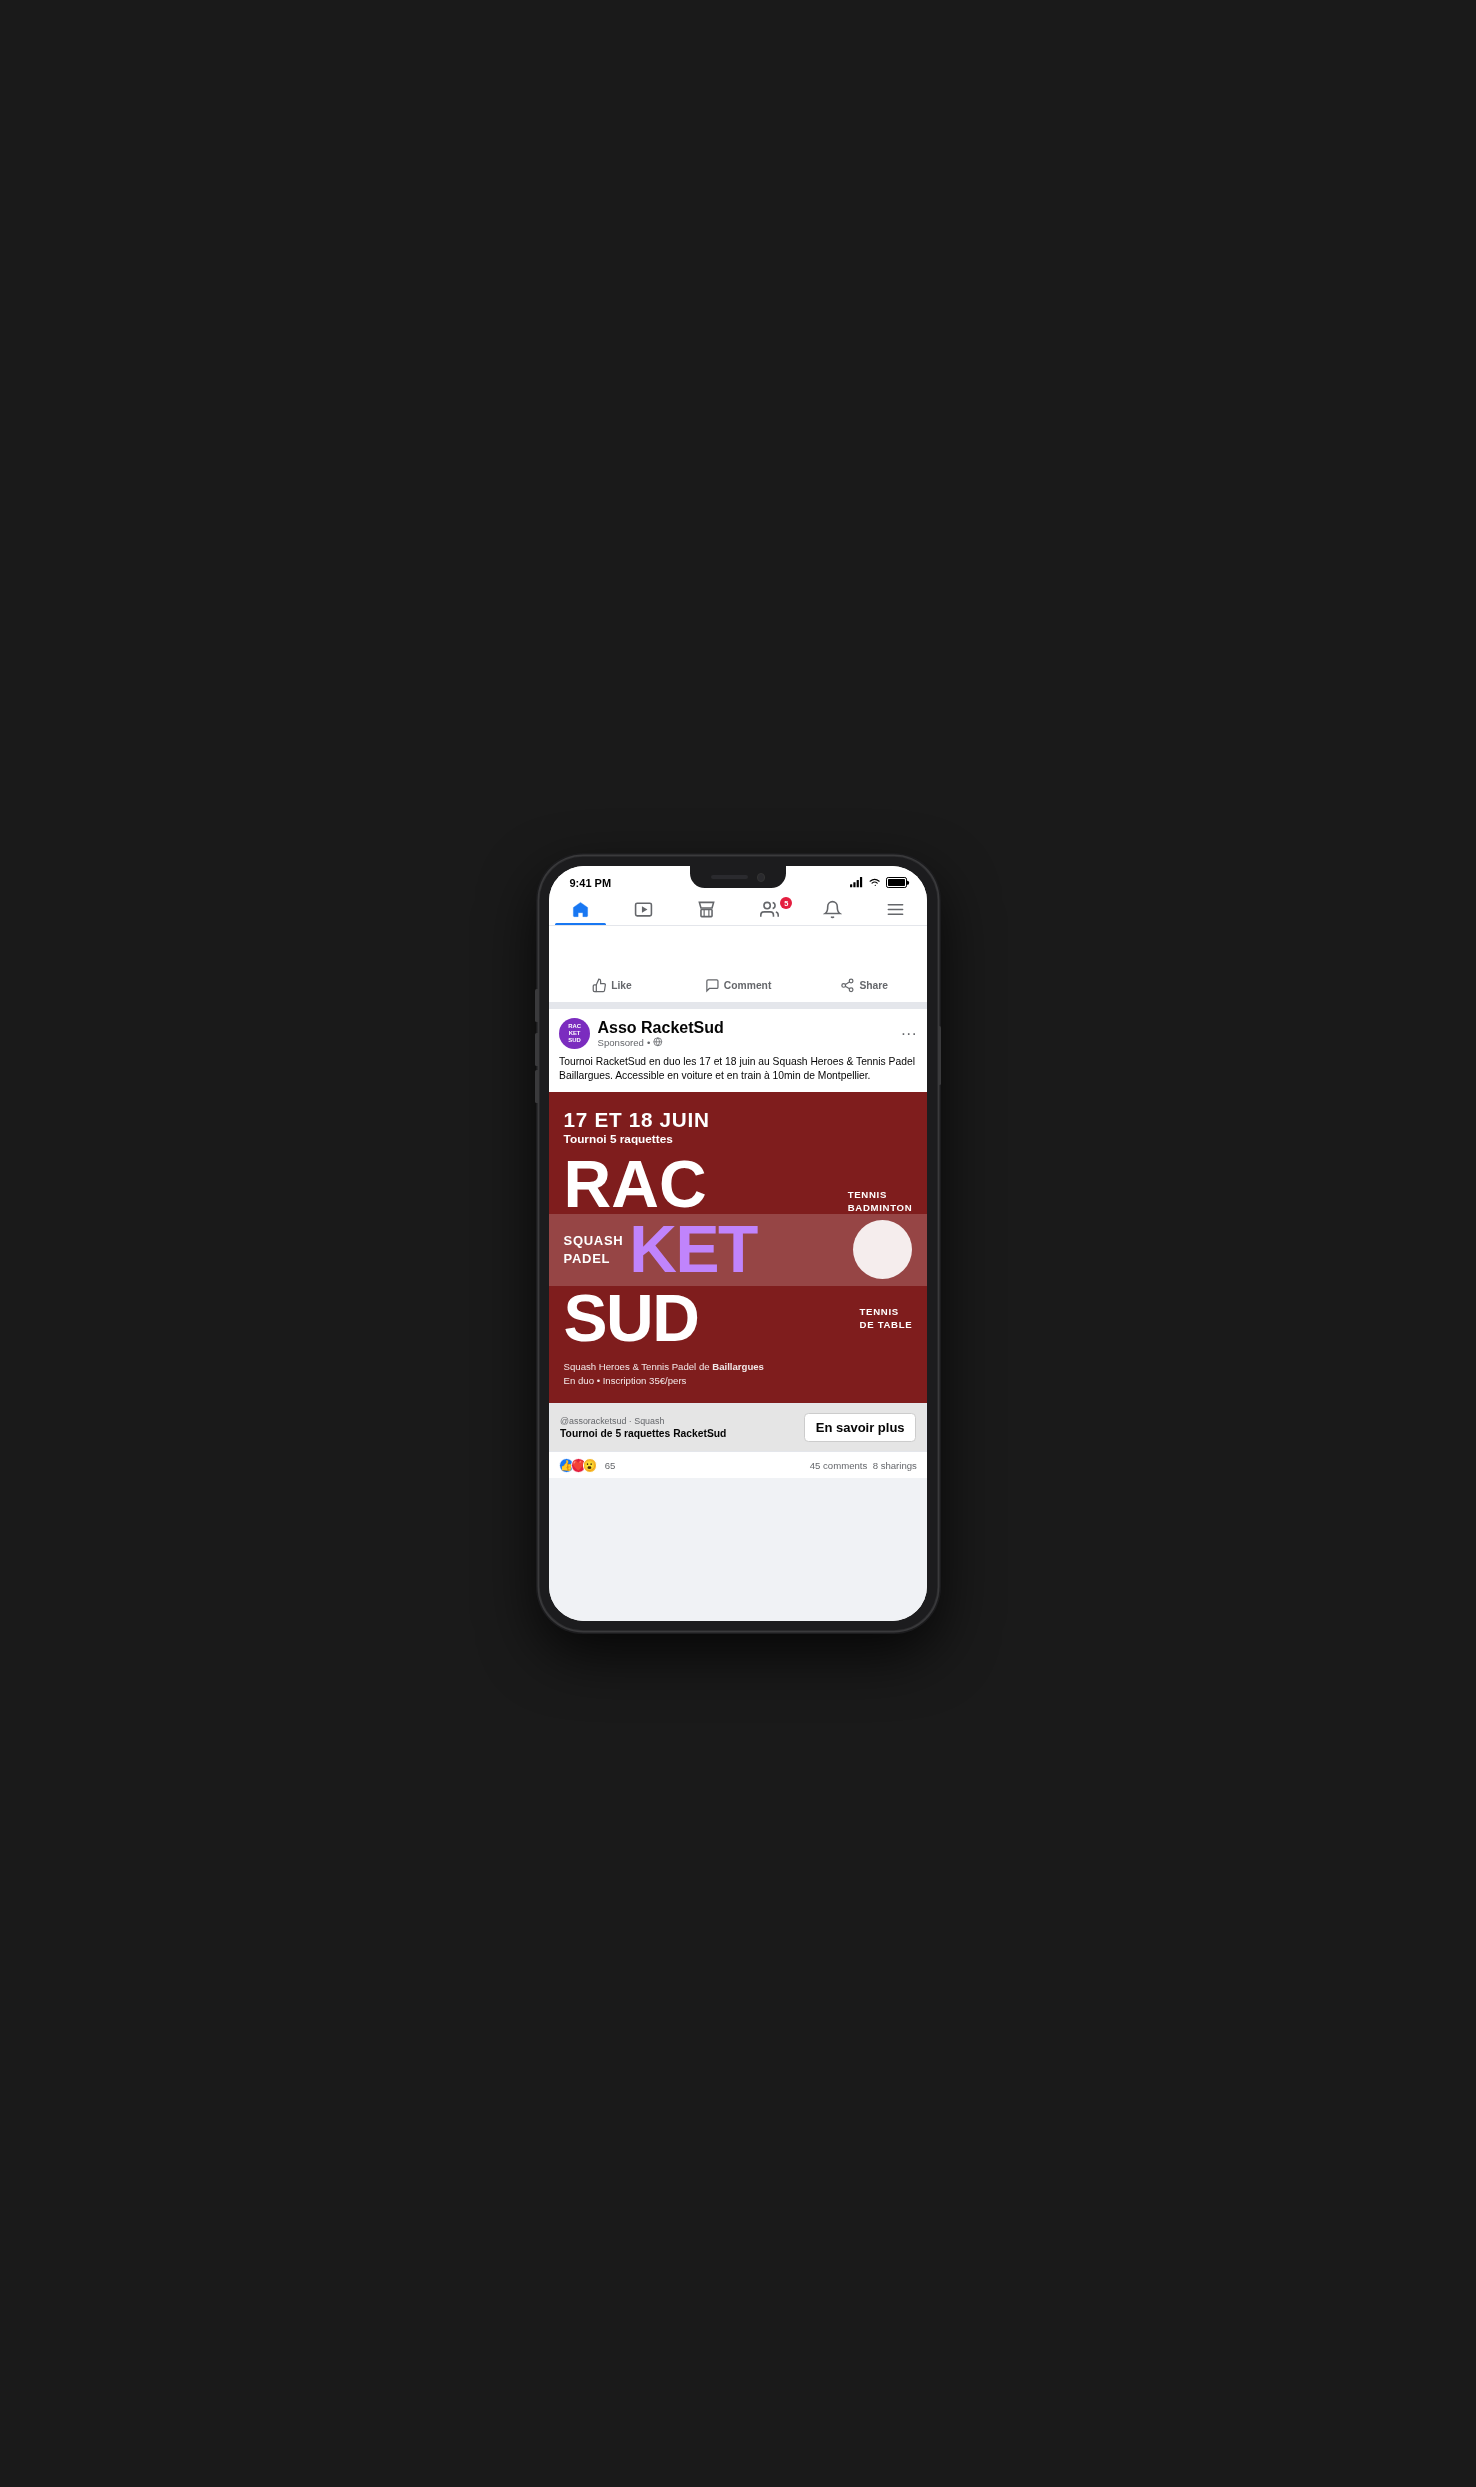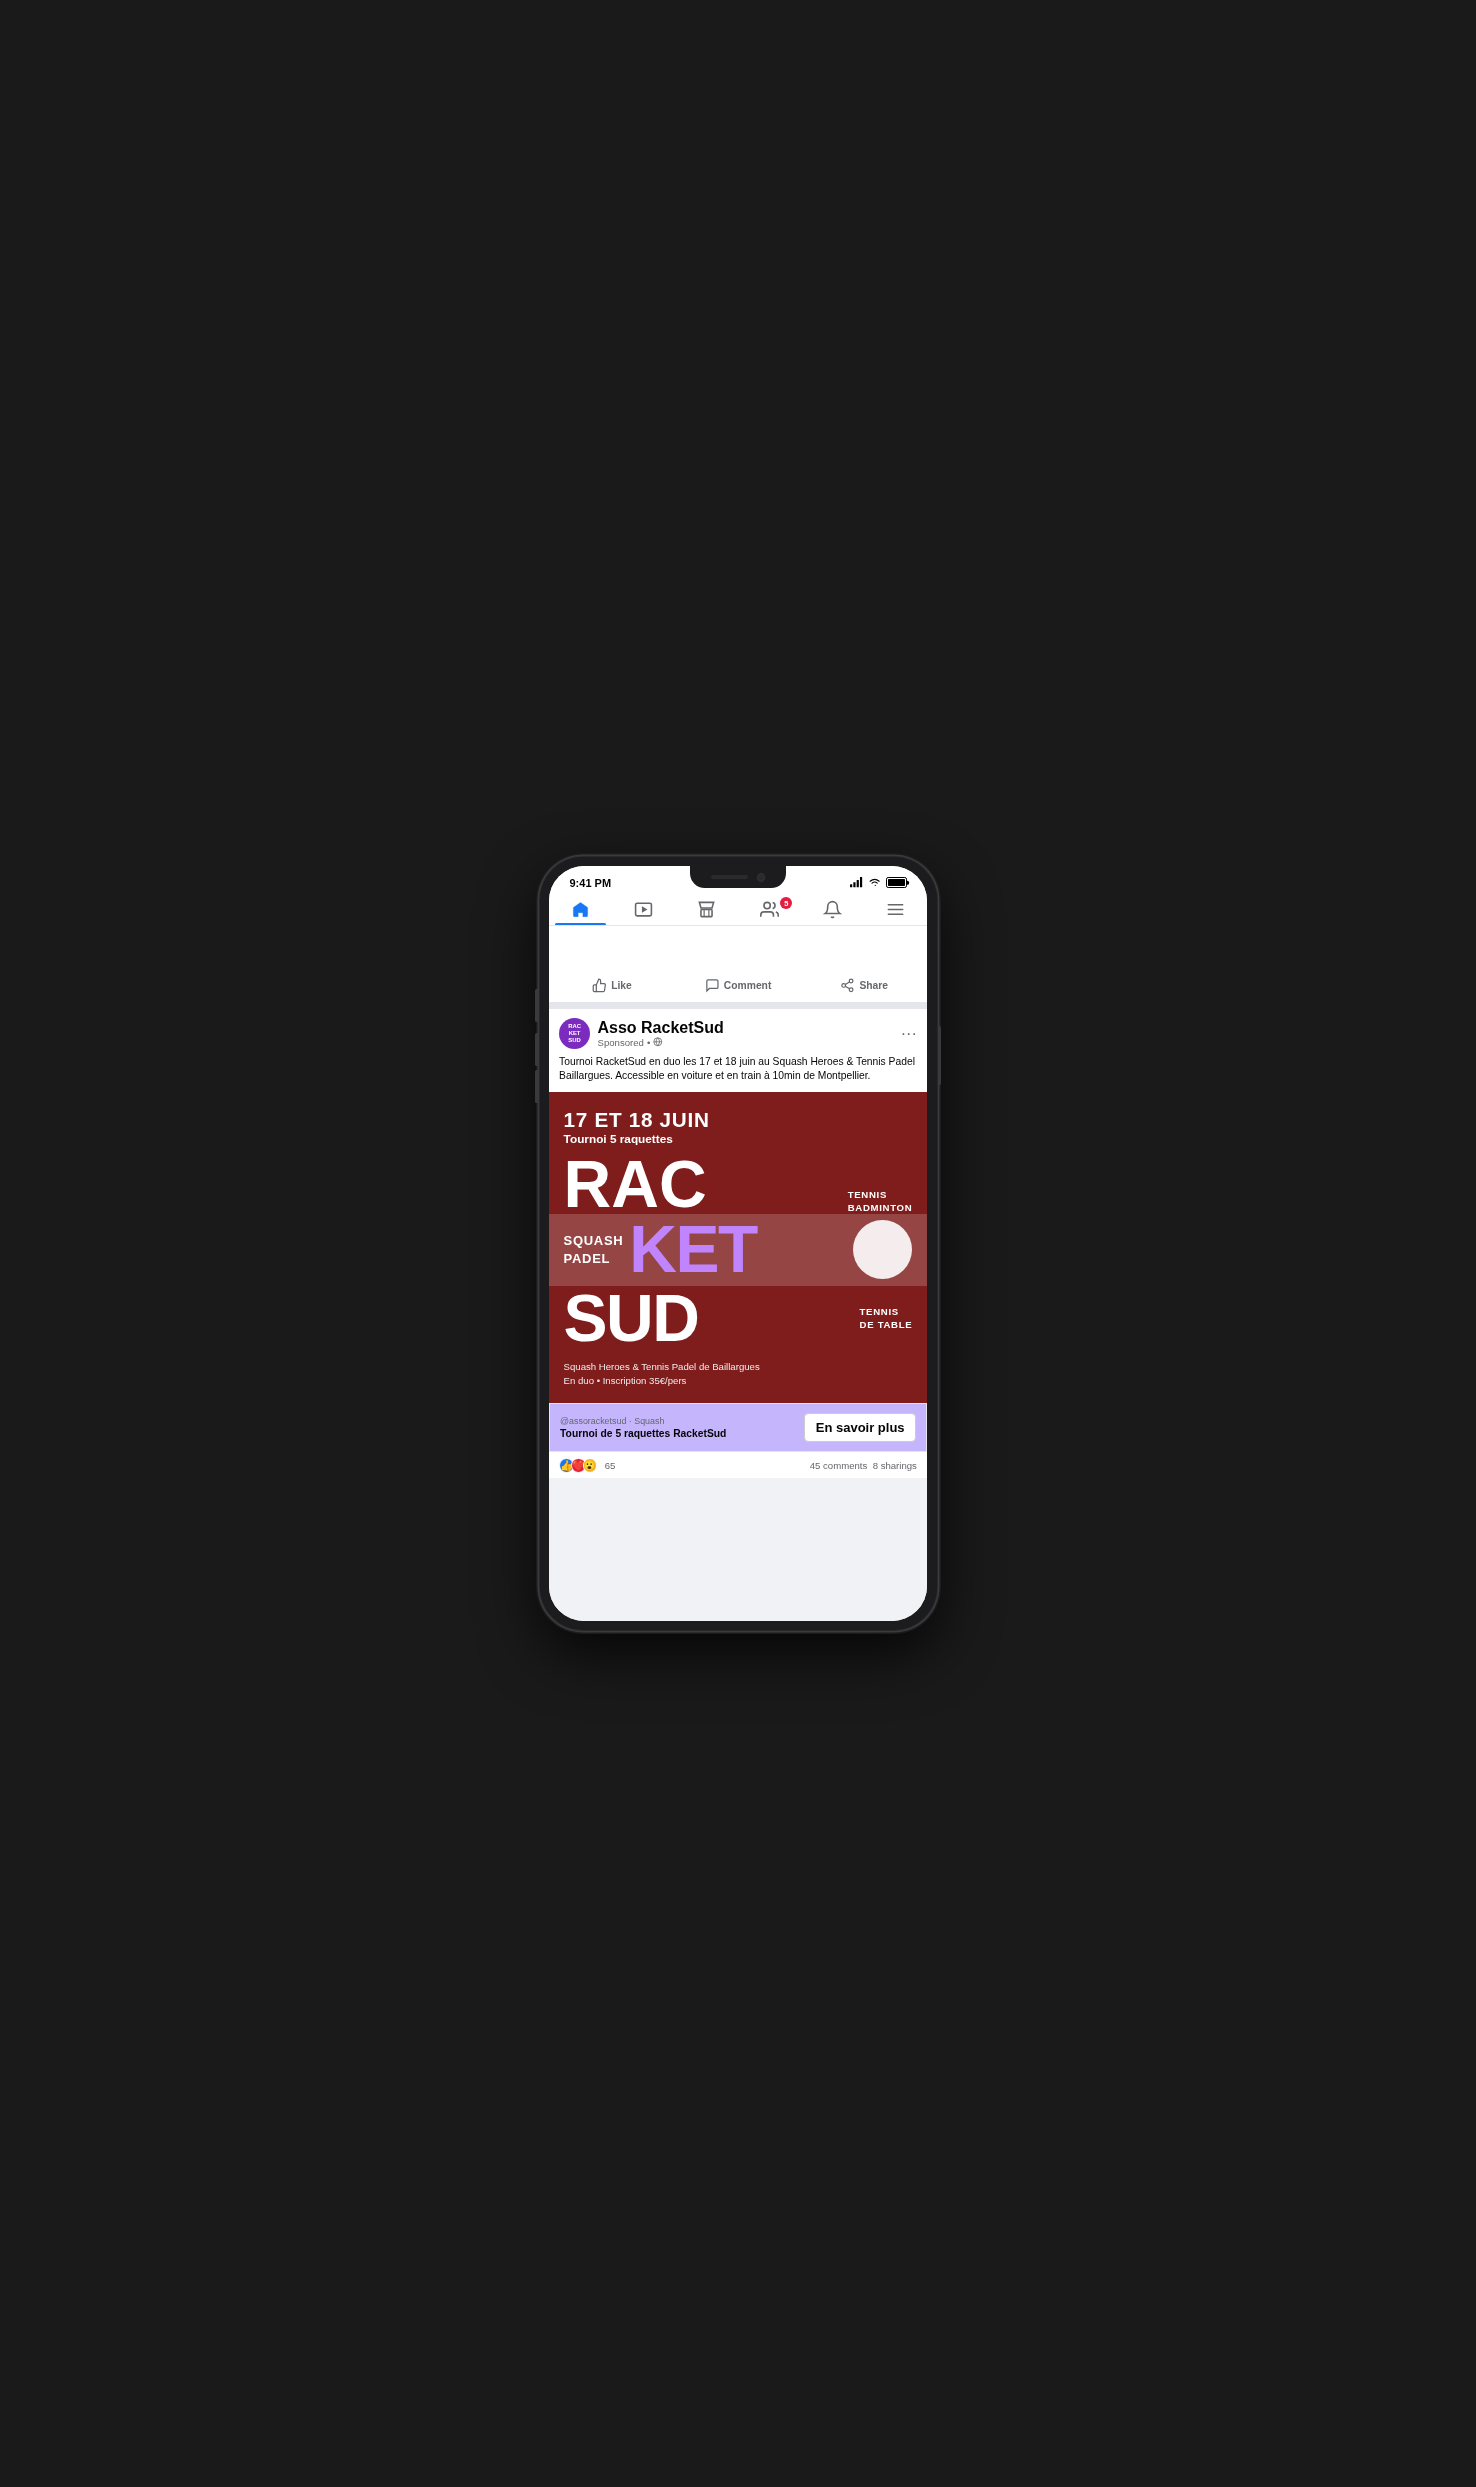--- a/index.html
+++ b/index.html
@@ -445,31 +445,31 @@
     }
 
     .promo-footer {
       margin-top: 11.8px;
       font-size: 9.6px;
       color: rgba(255,255,255,0.9);
       line-height: 1.5;
     }
 
     .promo-footer-bold {
-      font-weight: 400;
+      font-weight: 700;
     }
 
     
     .link-preview {
       border: 0.7px solid #e4e6eb;
       margin: 0;
       display: flex;
       align-items: center;
       padding: 8.9px 10.3px;
-      background: #c4b5fd;
+      background: #e5e5e5;
       justify-content: space-between;
     }
 
     .link-preview-meta {
       flex: 1;
     }
 
     .link-preview-handle {
       font-size: 8.9px;
       color: #65676b;

